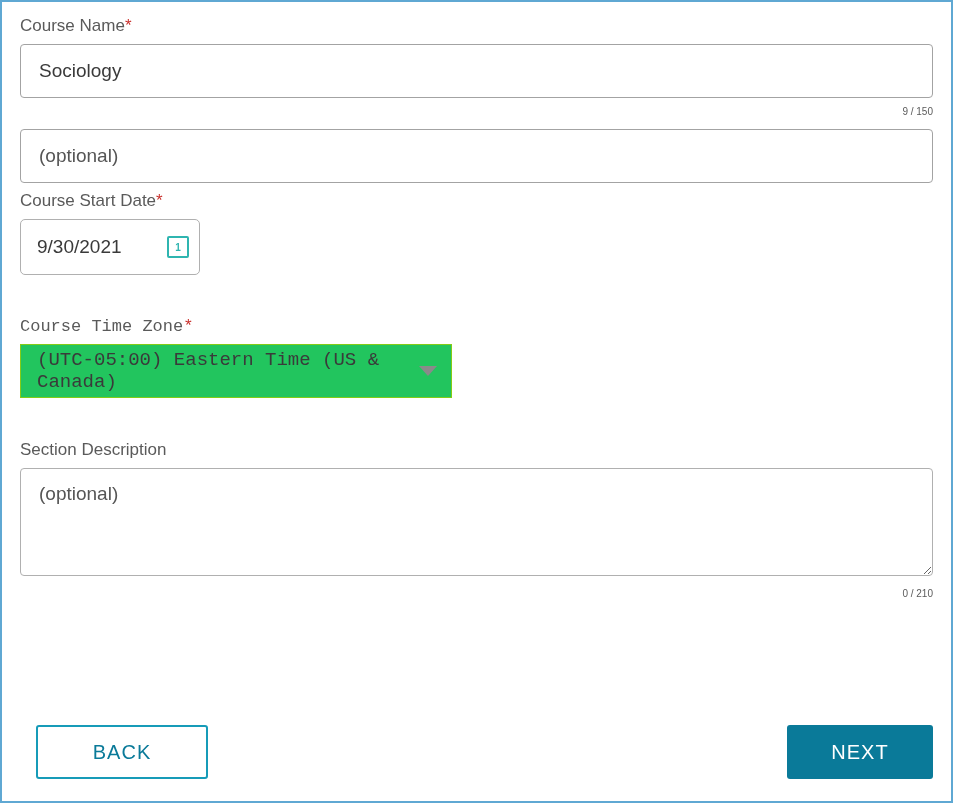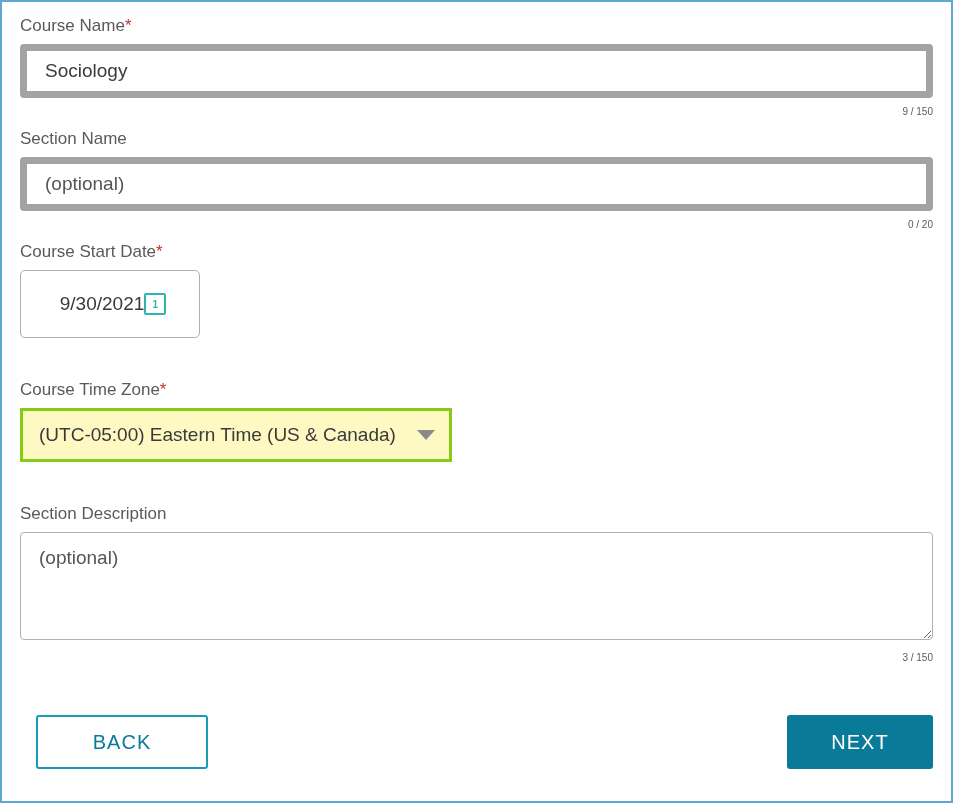--- a/index.html
+++ b/index.html
@@ -20,21 +20,21 @@
       display: block;
       font-size: 17px;
       color: #5a5a5a;
       margin-bottom: 8px;
       font-weight: 400;
     }
     .required-asterisk { color: #c9302c; }
     .text-input {
       width: 100%;
       height: 54px;
-      border: 7px solid #a3a3a3;
+      border: 1px solid #a3a3a3;
       border-radius: 4px;
       padding: 0 18px;
       font-size: 19px;
       color: #3a3a3a;
       outline: none;
       background: #fff;
     }
     .text-input::placeholder { color: #555; }
     .char-counter {
       text-align: right;
@@ -45,26 +45,26 @@
     }
     .date-row {
       display: flex;
       gap: 63px;
       margin-bottom: 42px;
     }
     .date-field { }
     .date-input-wrap {
       border: 1px solid #b0b0b0;
       border-radius: 5px;
-      height: 68px;
+      height: 56px;
       width: 180px;
       display: flex;
       align-items: center;
       padding: 0 10px 0 16px;
-      justify-content: center;
+      justify-content: space-between;
     }
     .date-text {
       font-size: 19px;
       color: #3a3a3a;
     }
     .calendar-icon {
       width: 22px;
       height: 22px;
       border: 2px solid #2fb5b0;
       border-radius: 2px;
@@ -74,30 +74,30 @@
     .calendar-icon::before {
       content: "1";
       position: absolute;
       top: 50%;
       left: 50%;
       transform: translate(-50%, -46%);
       font-size: 10px;
       color: #2fb5b0;
       font-weight: bold;
     }
-    .timezone-group { margin-bottom: 42px; }
+    .timezone-group { margin-bottom: 42px; font-family: Liberation Mono, monospace; }
     .select-wrap {
-      border: 3px solid #84cc16;
+      border: 1px solid #84cc16;
       height: 54px;
       width: 432px;
       display: flex;
       align-items: center;
       padding: 0 14px 0 16px;
       justify-content: space-between;
-      background: #fef9c3;
+      background: #22c55e;
     }
     .select-text {
       font-size: 19px;
       color: #3a3a3a;
     }
     .chevron-down {
       width: 0; height: 0;
       border-left: 9px solid transparent;
       border-right: 9px solid transparent;
       border-top: 10px solid #8a8a8a;
@@ -111,21 +111,21 @@
       padding: 14px 18px;
       font-size: 19px;
       color: #3a3a3a;
       resize: both;
       outline: none;
       font-family: inherit;
     }
     .textarea-input::placeholder { color: #555; }
     .button-row {
       position: absolute;
-      bottom: 32px;
+      bottom: 22px;
       left: 18px;
       right: 18px;
       display: flex;
       justify-content: space-between;
       padding-left: 16px;
     }
     .btn-back {
       width: 172px;
       height: 54px;
       border: 2px solid #169bb8;
@@ -159,23 +159,21 @@
 
   <div class="field-group">
     <label class="field-label">
       <span>Course Name</span><span class="required-asterisk">*</span>
     </label>
     <input class="text-input" type="text" value="Sociology" style="">
     <div class="char-counter">9 / 150</div>
   </div>
 
   <div class="field-group">
-    <label class="field-label">Section Name</label>
     <input class="text-input" type="text" placeholder="(optional)" style="">
-    <div class="char-counter">0 / 20</div>
   </div>
 
   <div class="date-row">
     <div class="date-field">
       <label class="field-label">
         <span>Course Start Date</span><span class="required-asterisk">*</span>
       </label>
       <div class="date-input-wrap">
         <span class="date-text">9/30/2021</span>
         <span class="calendar-icon"></span>
@@ -189,21 +187,21 @@
     </label>
     <div class="select-wrap">
       <span class="select-text">(UTC-05:00) Eastern Time (US &amp; Canada)</span>
       <span class="chevron-down"></span>
     </div>
   </div>
 
   <div class="description-group">
     <label class="field-label">Section Description</label>
     <textarea class="textarea-input" placeholder="(optional)" style=""></textarea>
-    <div class="char-counter">3 / 150</div>
+    <div class="char-counter">0 / 210</div>
   </div>
 
   <div class="button-row">
     <button class="btn-back">BACK</button>
     <button class="btn-next">NEXT</button>
   </div>
 
 </div>
 
 </body></html>

